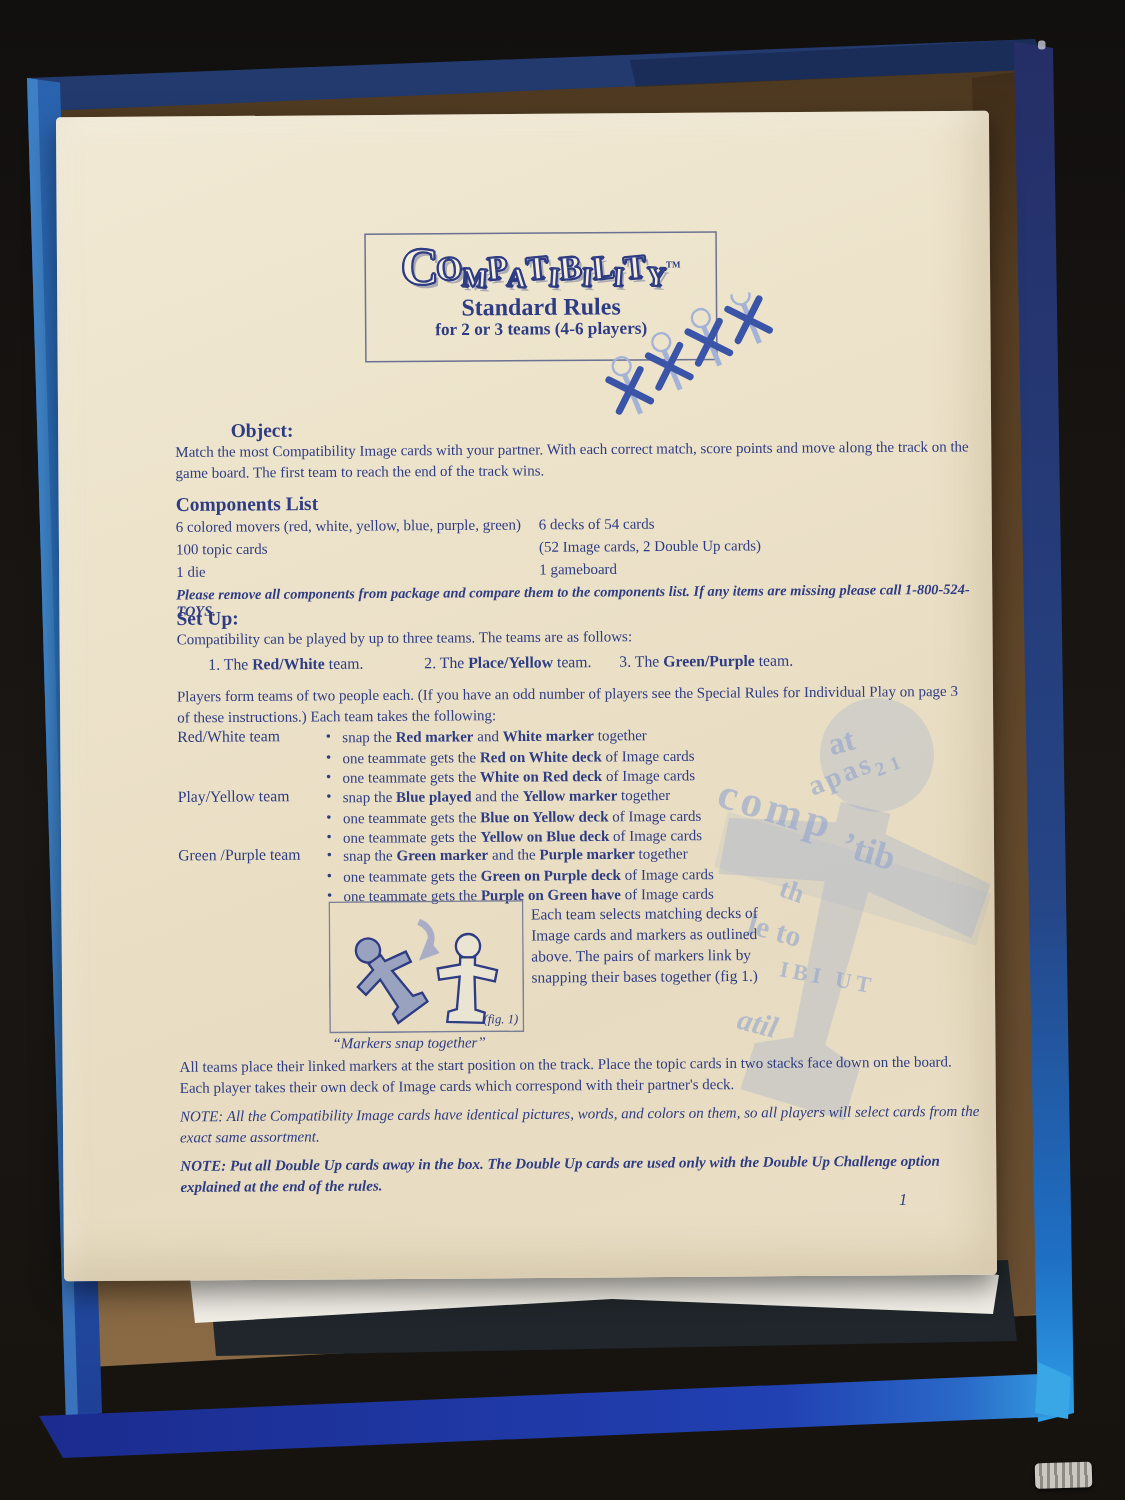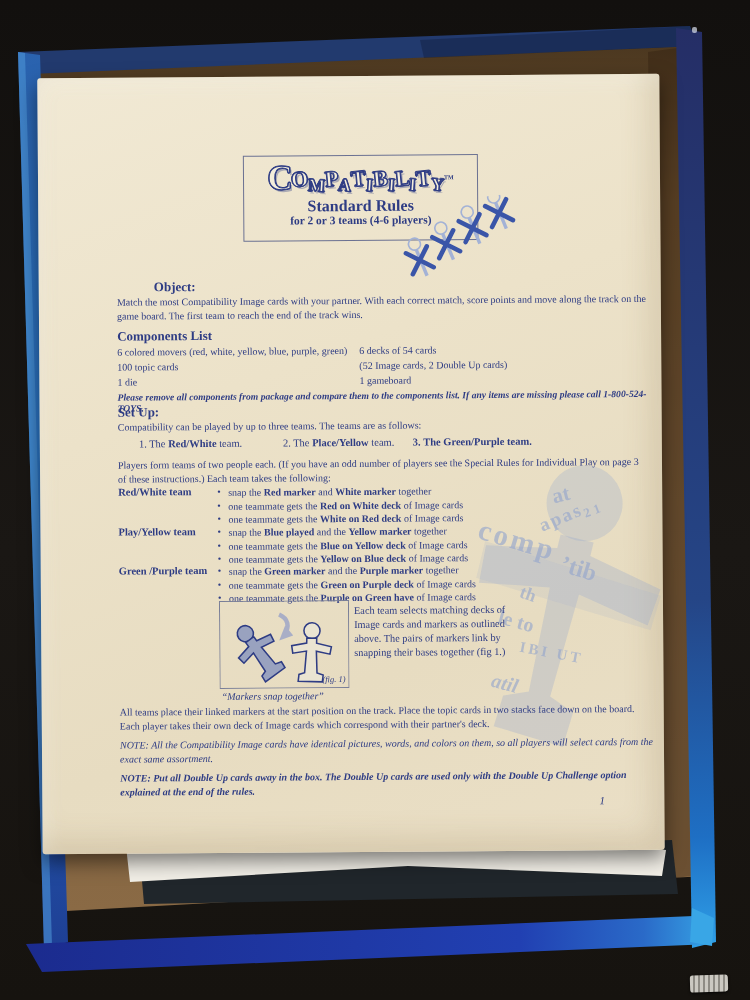--- a/index.html
+++ b/index.html
@@ -30,21 +30,21 @@
   .tm{font-size:6px;vertical-align:top;color:var(--ink);font-weight:bold;}
   .t2{font-size:16px;font-weight:bold;margin-top:-2px;}
   .t3{font-size:11.5px;font-weight:bold;margin-top:-1px;}
   
   .h1{font-size:13px;font-weight:bold;}
   .para{font-size:10px;line-height:14px;width:530px;}
   .row{font-size:10px;line-height:15px;}
   .fineprint{font-size:9.6px;font-style:italic;font-weight:bold;width:540px;}
   .teamopt{font-size:10.5px;}
   .team{left:78px;}
-  .tlabel{position:absolute;left:0;top:0;font-weight:bold;font-size:10.5px;}
+  .tlabel{position:absolute;left:0;top:0;font-weight:normal;font-size:10.5px;}
   .bullets{margin-left:110px;font-size:10px;line-height:13.5px;}
   .blt{position:relative;}
   .blt::before{content:"\2022";position:absolute;left:-11px;top:-1px;}
   .note-it{font-size:10px;font-style:italic;line-height:14px;width:535px;}
   .note-bi{font-size:10px;font-style:italic;font-weight:bold;line-height:14px;width:540px;}
   .caption{font-size:10px;font-style:italic;}
   .sidetext{font-size:10.3px;line-height:14px;width:176px;}
   .pagenum{font-size:11px;font-style:italic;}
   
   .wm-frag{position:absolute;color:var(--watermark);opacity:.62;font-weight:bold;white-space:nowrap;}
@@ -176,21 +176,21 @@
         <div>(52 Image cards, 2 Double Up cards)</div>
         <div>1 gameboard</div>
       </div>
       <div class="abs fineprint" style="left:78px;top:314px;">Please remove all components from package and compare them to the components list. If any items are missing please call 1-800-524-TOYS.</div>
 
       <div class="abs h1" style="left:78px;top:327px;text-align:right;">Set Up:</div>
       <div class="abs para" style="left:78px;top:343px;">Compatibility can be played by up to three teams. The teams are as follows:</div>
       <div class="abs" style="left:78px;top:361px;width:540px;height:14px;">
         <span class="abs teamopt" style="left:4px;margin-left:17px;"><span>1.  The </span><b>Red/White</b><span> team.</span></span>
         <span class="abs teamopt" style="left:165px;"><span>2.  The </span><b>Place/Yellow</b><span> team.</span></span>
-        <span class="abs teamopt" style="left:295px;font-weight:bold;"><span>3.  The </span><b>Green/Purple</b><span> team.</span></span>
+        <span class="abs teamopt" style="left:295px;"><span>3.  The </span><b>Green/Purple</b><span> team.</span></span>
       </div>
       <div class="abs para" style="left:78px;top:381px;">Players form teams of two people each.  (If you have an odd number of players see the Special Rules for Individual Play on page 3 of these instructions.)  Each team takes the following:</div>
 
       <div class="abs team" style="top:409px;">
         <span class="tlabel">Red/White team</span>
         <div class="bullets">
           <div class="blt"><span>snap the </span><b>Red marker</b><span> and </span><b>White marker</b><span> together</span></div>
           <div class="blt"><span>one teammate gets the </span><b>Red on White deck</b><span> of Image cards</span></div>
           <div class="blt"><span>one teammate gets the </span><b>White on Red deck</b><span> of Image cards</span></div>
         </div>

